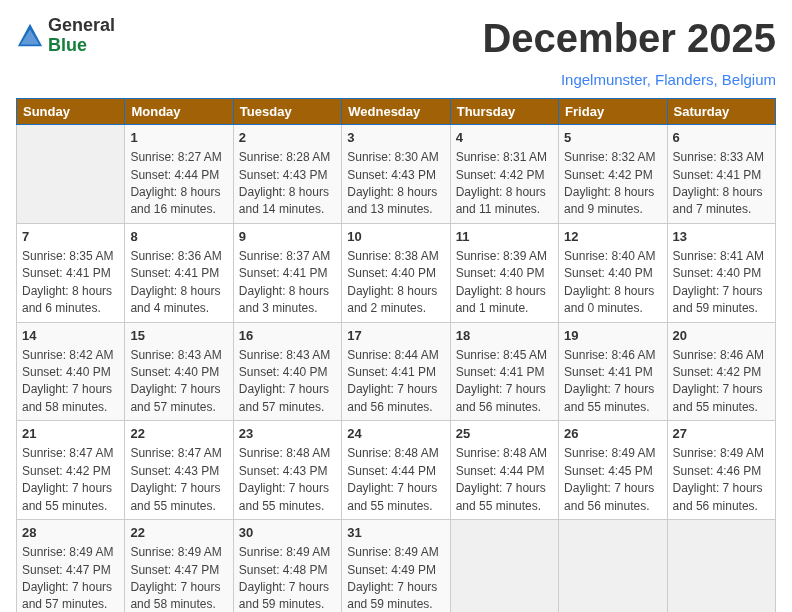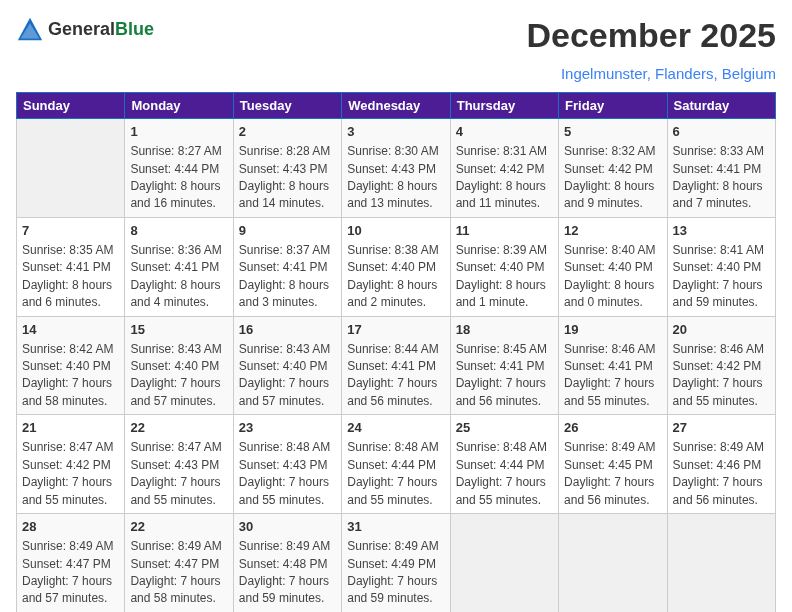--- a/index.html
+++ b/index.html
@@ -39,43 +39,43 @@
       color: #15803d;
       line-height: 1.1;
     }
     .logo-icon {
       width: 28px;
       height: 28px;
       margin-right: 4px;
     }
     .logo-stacked {
       display: flex;
-      flex-direction: row;
+      flex-direction: column;
     }
     .title-block {
       text-align: right;
     }
     .month-title {
-      font-size: 34px;
+      font-size: 40px;
       font-weight: bold;
       color: #333;
     }
     .location-title {
       font-size: 15px;
       color: #3b82f6;
       margin-top: 10px;
     }
     .calendar {
       width: 100%;
       border-collapse: collapse;
       flex: 1;
       font-size: 11px;
     }
     .calendar thead tr th {
-      background-color: #4c1d95;
+      background-color: #a16207;
       color: #fff;
       padding: 5px 6px;
       text-align: left;
       font-size: 13px;
       font-weight: bold;
       border: 1px solid #1a6fc4;
     }
     .calendar tbody tr td {
       border: 1px solid #ccc;
       vertical-align: top;

